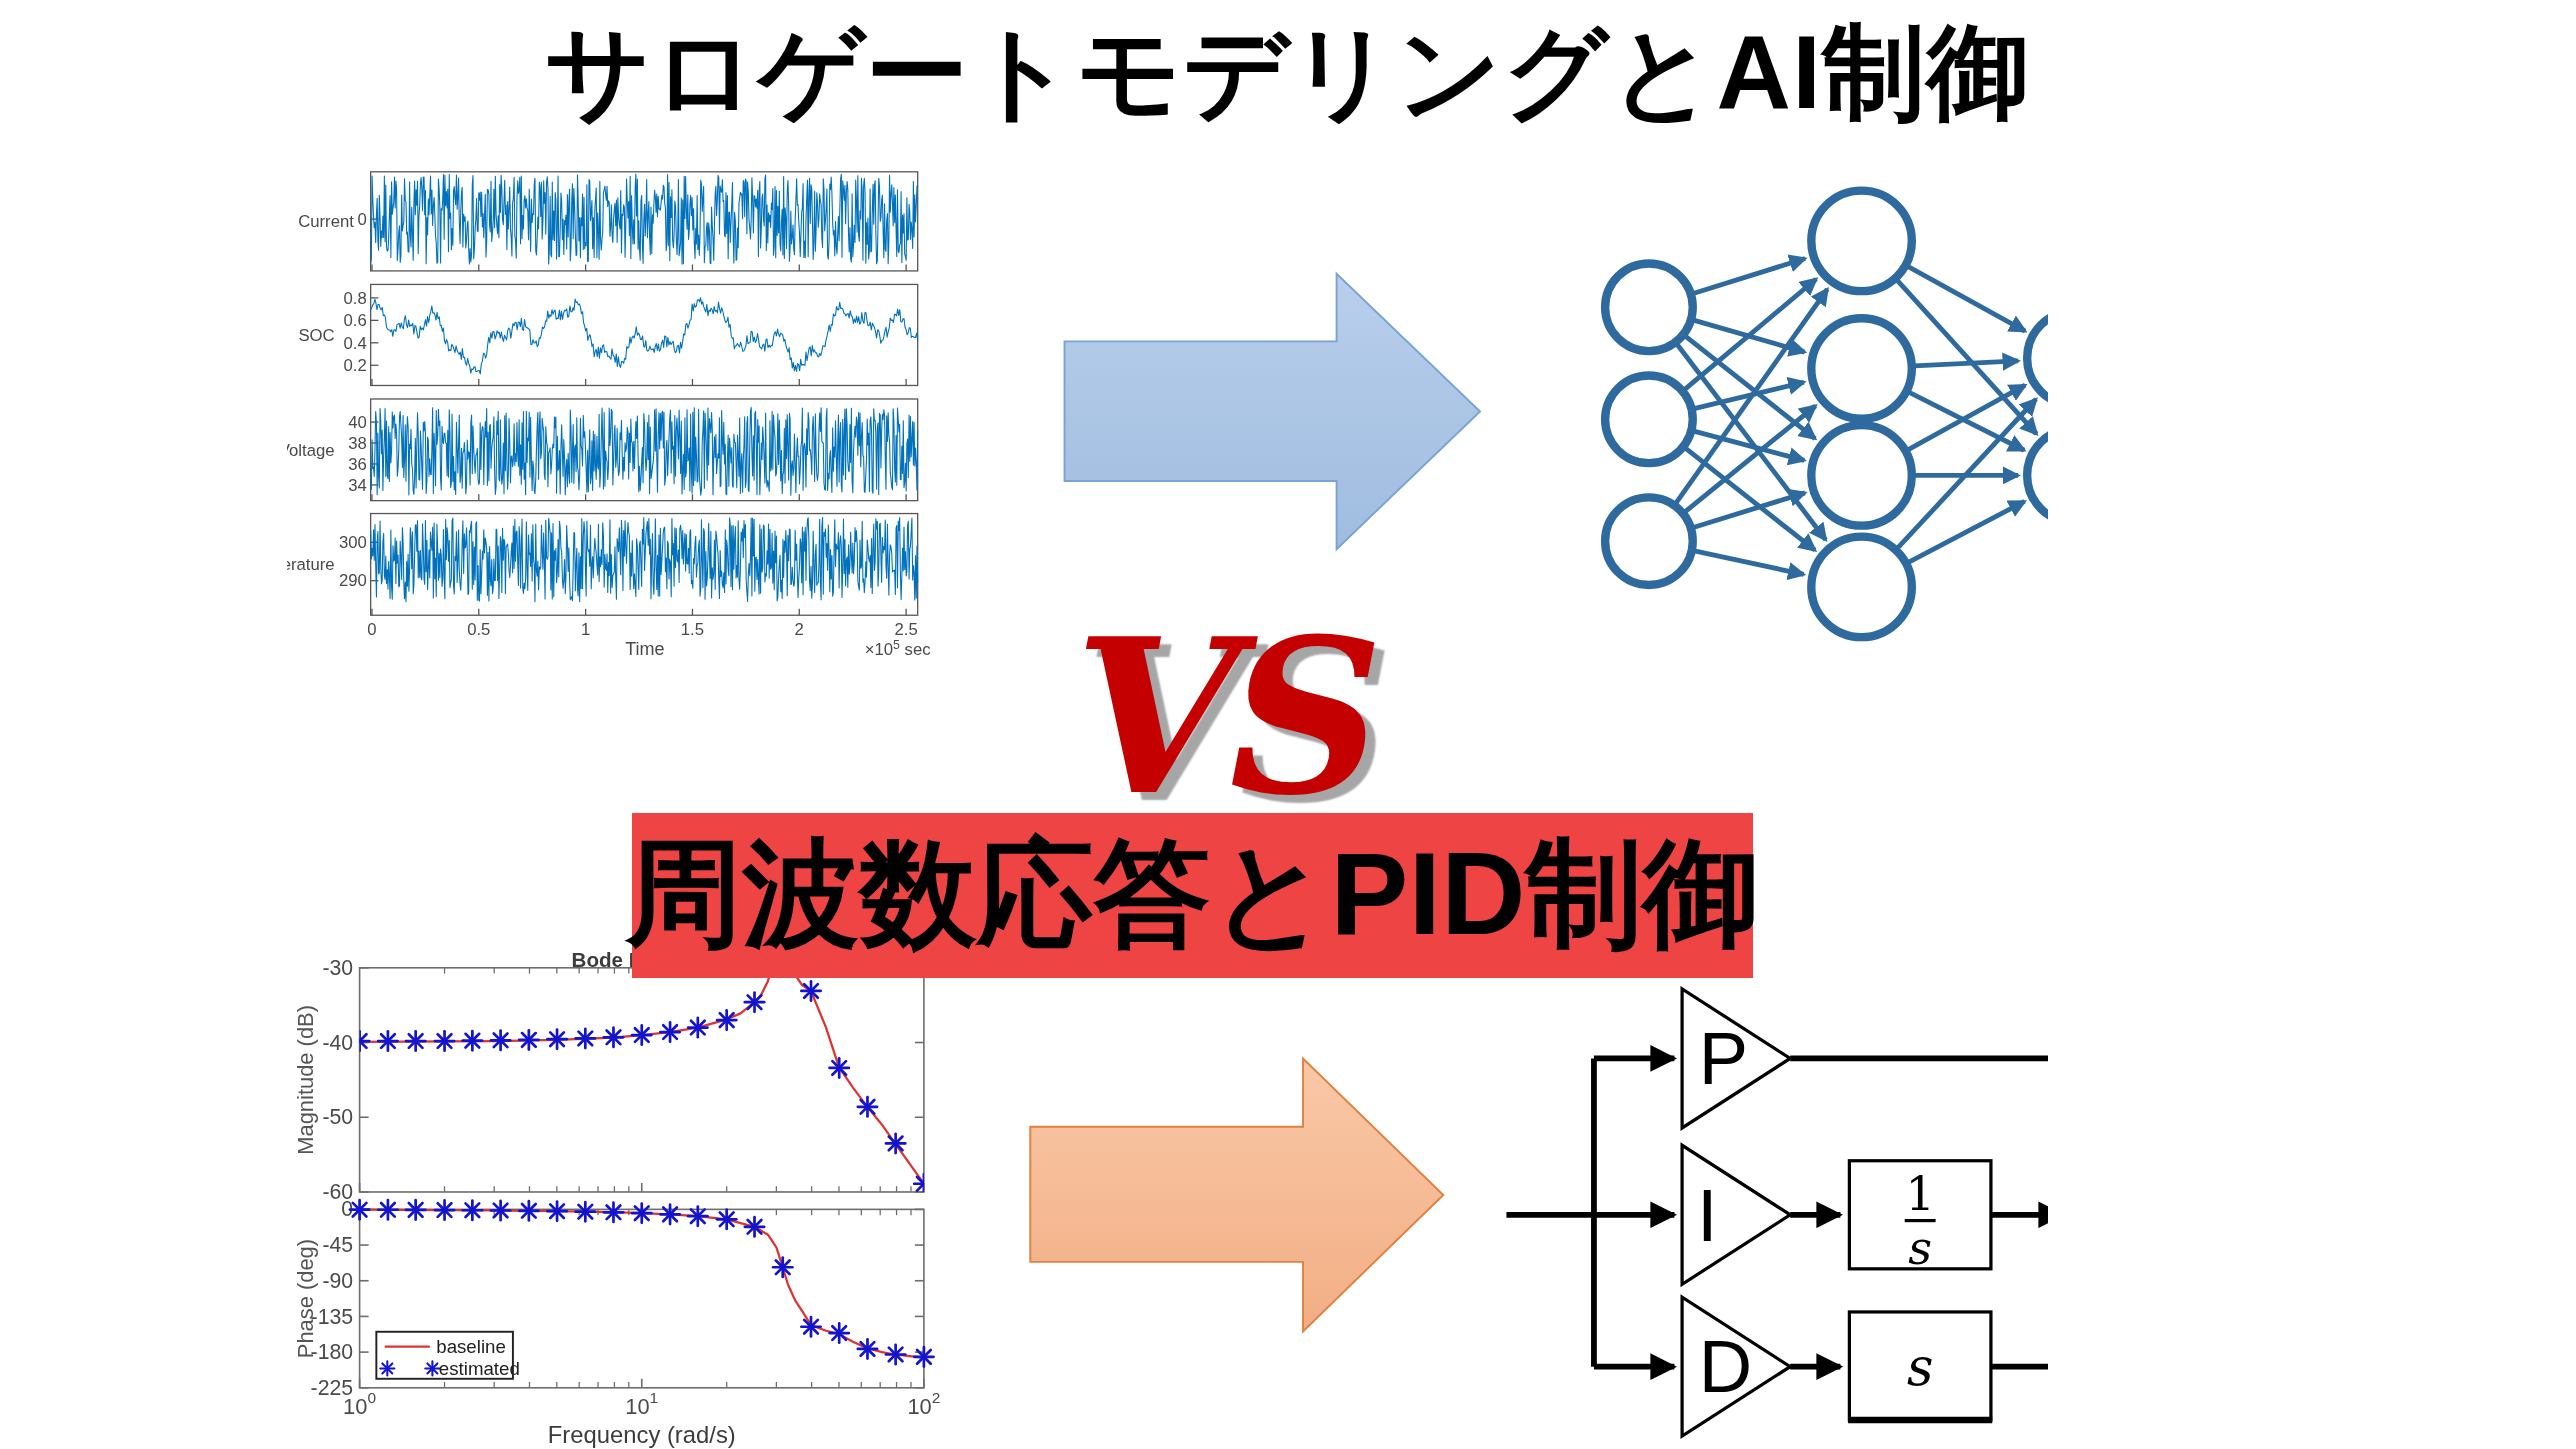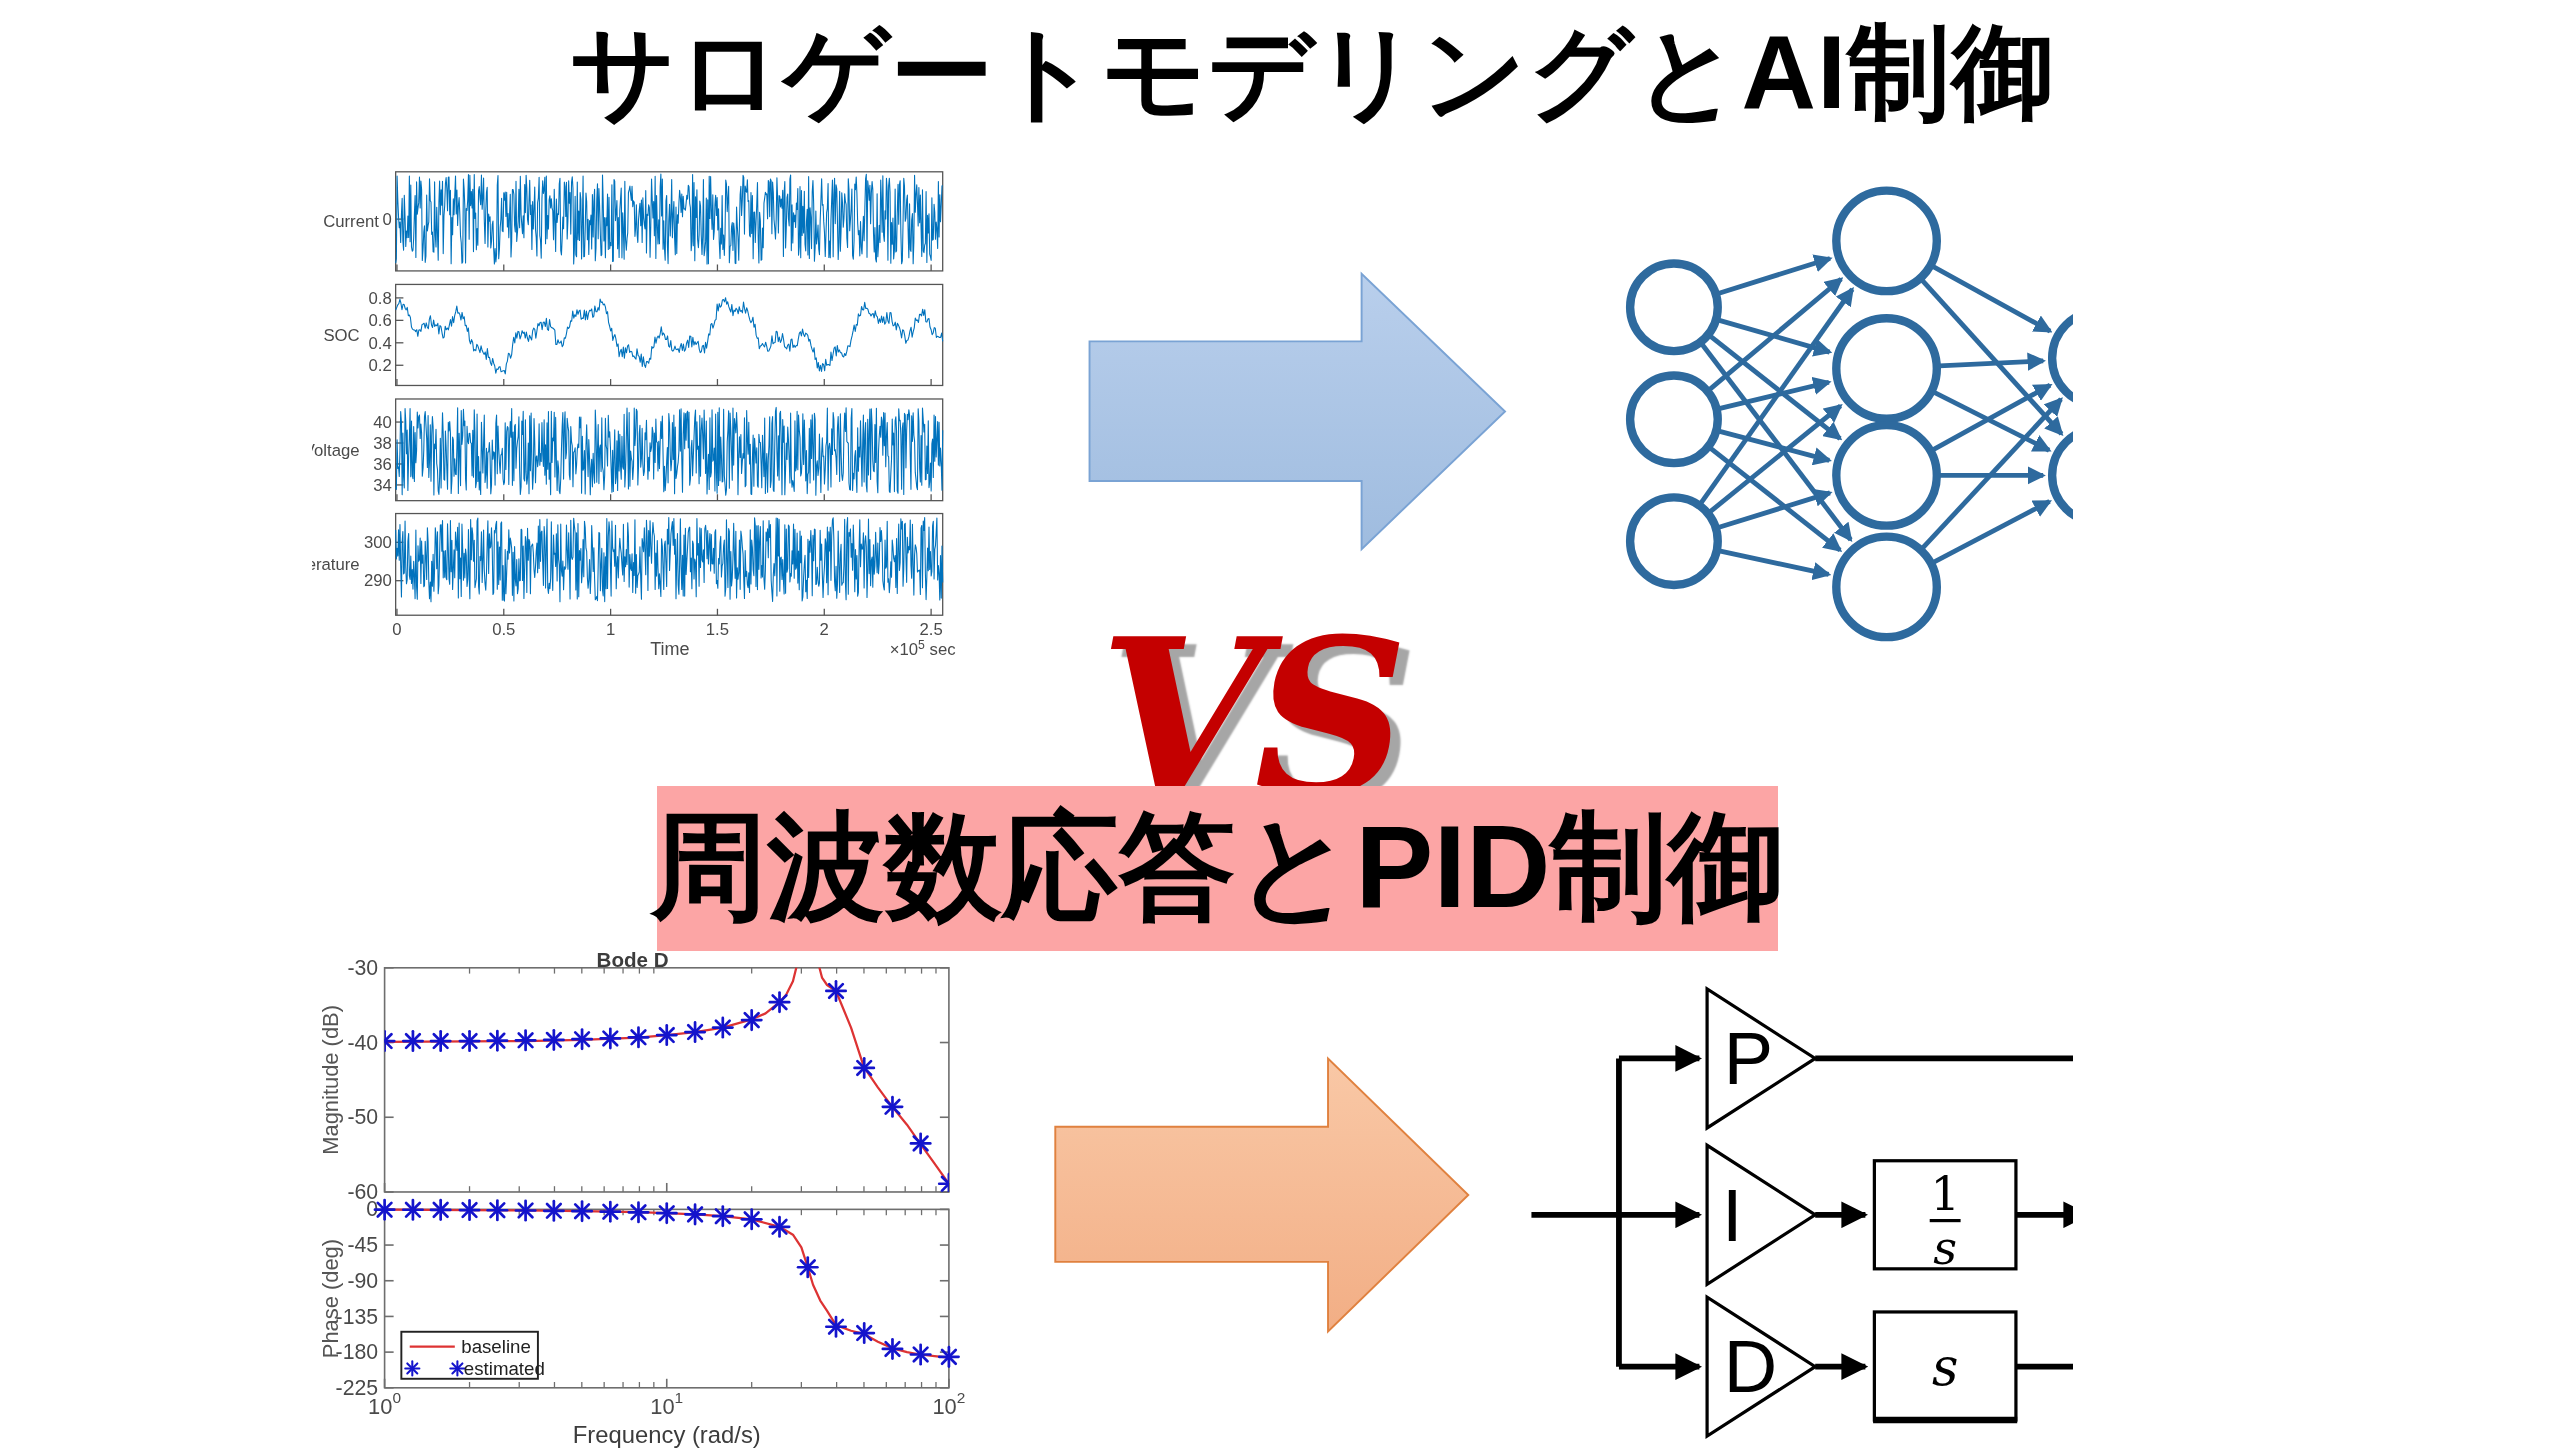--- a/index.html
+++ b/index.html
@@ -1,21 +1,21 @@
 <!DOCTYPE html>
 <html style="font-size:10.3px"><head>
 <meta charset="utf-8">
 <style>
   html,body{margin:0;padding:0;background:#ffffff;}
   #slide{position:relative;width:2048px;height:1449px;background:#ffffff;overflow:hidden;
-         font-family:"Liberation Sans","DejaVu Sans",sans-serif;margin-left:25px;}
+         font-family:"Liberation Sans","DejaVu Sans",sans-serif;}
   #slide > *{position:absolute;}
   .title{left:0;top:5.2px;width:2576px;text-align:center;font-size:103px;font-weight:bold;
          color:#000;letter-spacing:1.3px;white-space:nowrap;}
-  .subtitle-box{left:632px;top:786px;width:1121px;height:165px;background:#fca5a5;
+  .subtitle-box{left:632px;top:813px;width:1121px;height:165px;background:#ef4444;
                 display:flex;align-items:center;justify-content:center;z-index:5;}
   .subtitle-box span{font-size:117px;font-weight:bold;color:#000;white-space:nowrap;}
   .vs{left:1082px;top:617px;width:283px;height:200px;display:flex;align-items:center;justify-content:center;
       font-family:"DejaVu Serif","Liberation Serif",serif;font-style:italic;font-weight:bold;
       font-size:213px;line-height:1;letter-spacing:-0.05em;z-index:4;}
   svg text{font-family:"Liberation Sans","DejaVu Sans",sans-serif;}
   .mathserif{font-family:"DejaVu Serif","Liberation Serif",serif;}
 </style>
 </head>
 <body>

